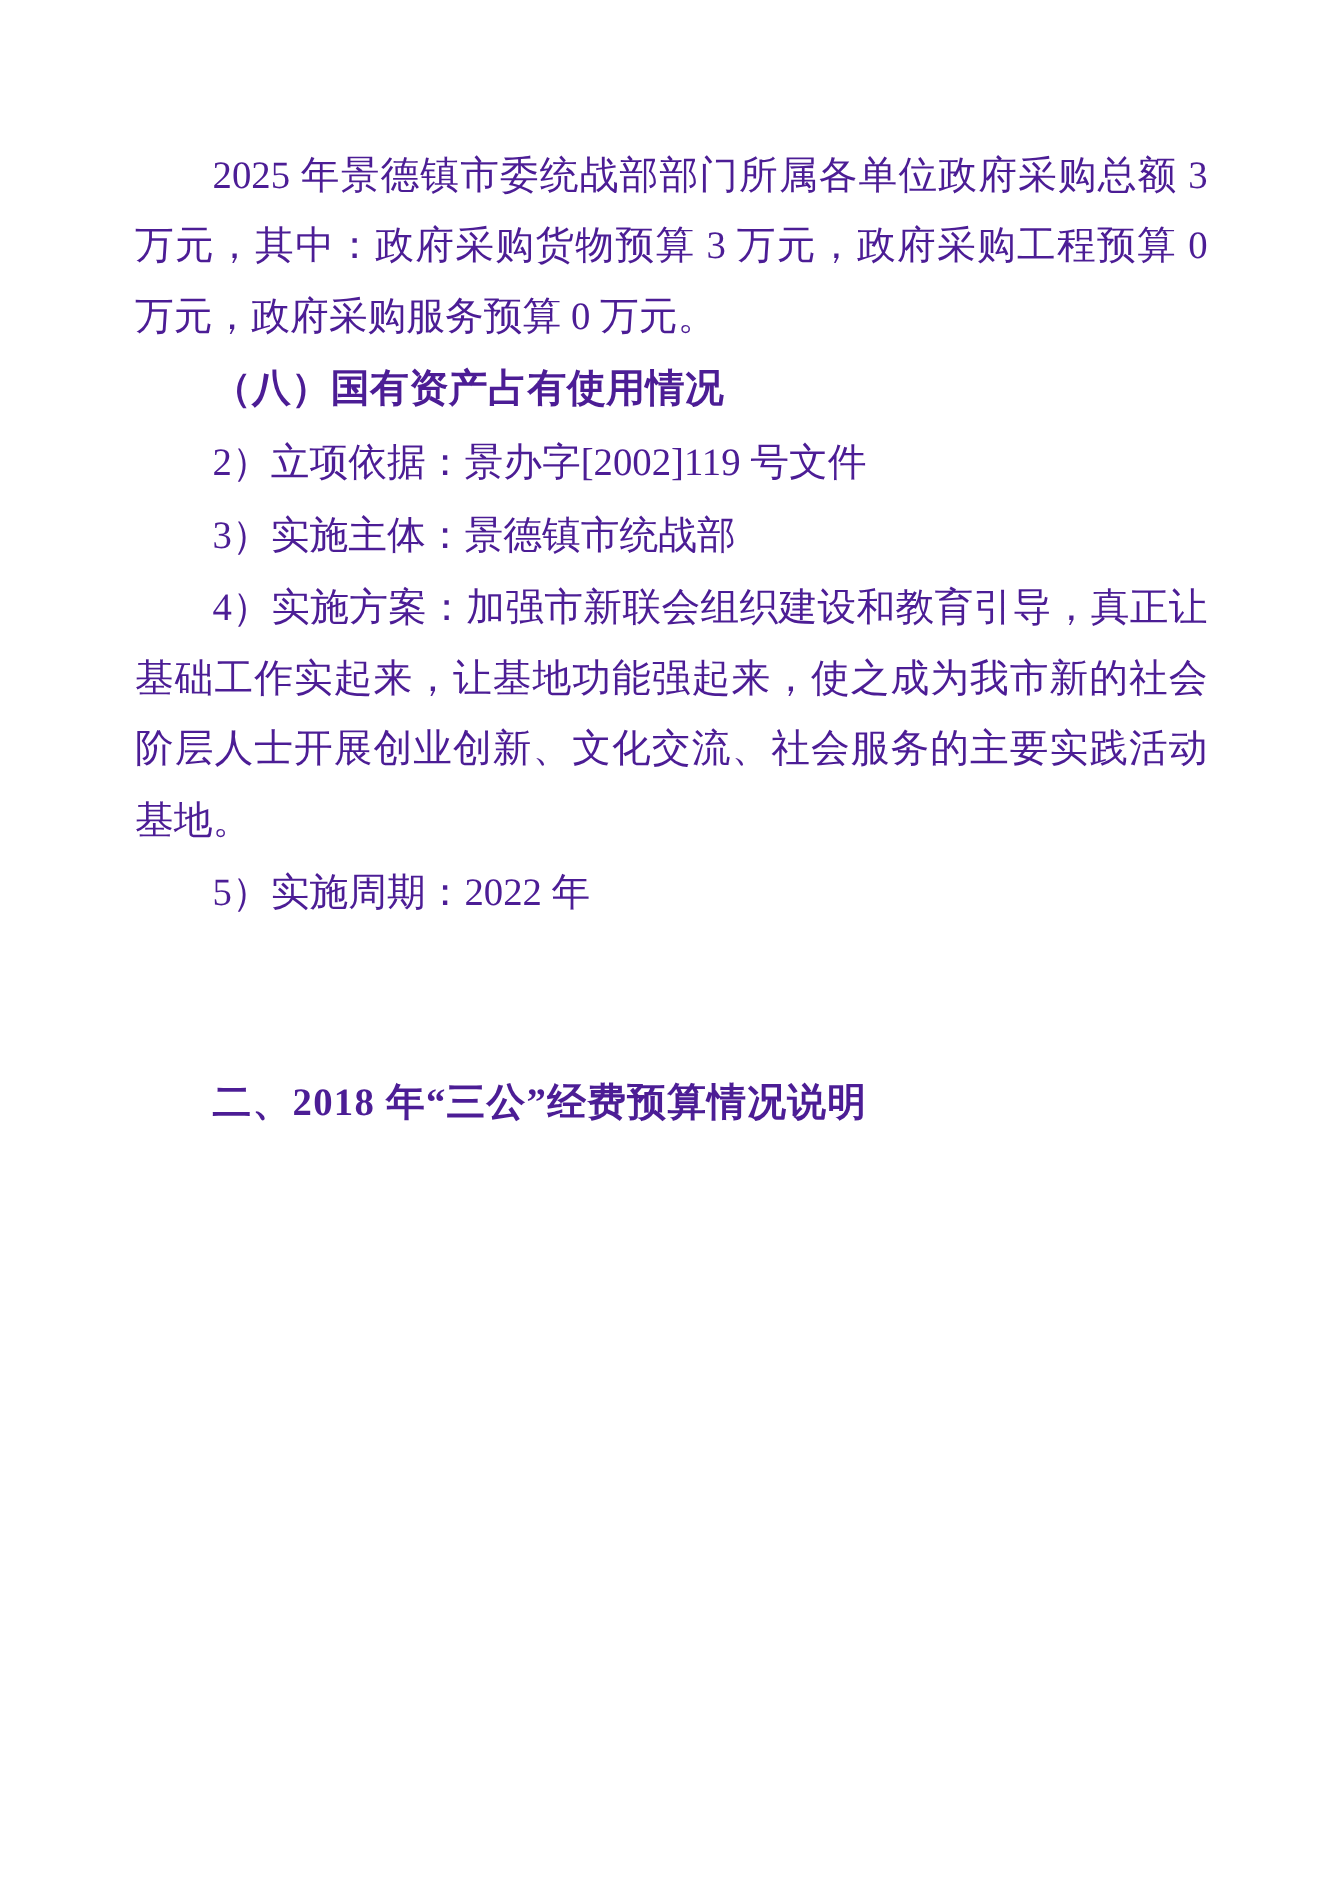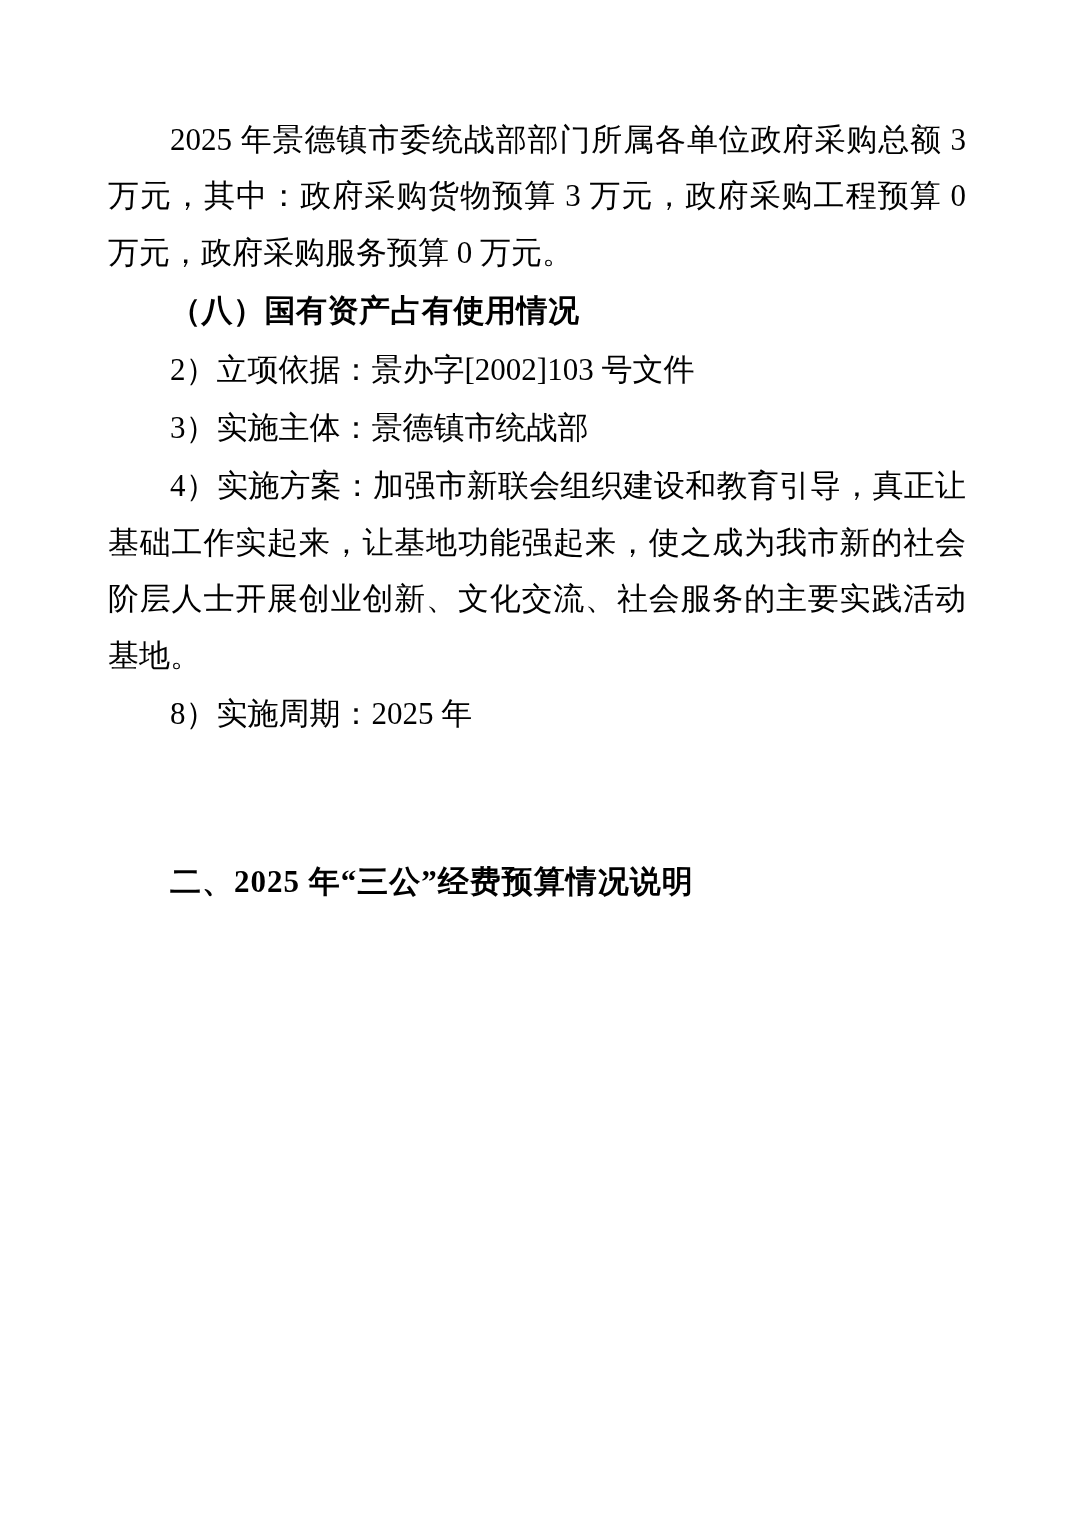--- a/index.html
+++ b/index.html
@@ -9,21 +9,21 @@
   }
   .page {
     position: relative;
     width: 1074px;
     height: 1520px;
     background: #ffffff;
     margin: 0 auto;
     box-sizing: border-box;
     padding: 112px 108px 60px 108px;
     font-family: "Liberation Serif", "DejaVu Serif", serif;
-    color: #000000;
+    color: #4c1d95;
   }
   .doc-body {
     font-size: 31px;
     line-height: 1.82;
     text-align: justify;
     text-justify: inter-ideograph;
   }
   p {
     margin: 0 0 2px 0;
   }
@@ -61,27 +61,27 @@
   <div class="doc-body">
 
     <p class="para">2025 年景德镇市委统战部部门所属各单位政府采购总额 3 万元，其中：政府采购货物预算 3 万元，政府采购工程预算 0 万元，政府采购服务预算 0 万元。</p>
 
     <p class="heading">（八）国有资产占有使用情况</p>
 
 
 
 
 
-    <p class="para">2）立项依据：景办字[2002]103 号文件</p>
+    <p class="para">2）立项依据：景办字[2002]119 号文件</p>
 
     <p class="para">3）实施主体：景德镇市统战部</p>
 
     <p class="para">4）实施方案：加强市新联会组织建设和教育引导，真正让基础工作实起来，让基地功能强起来，使之成为我市新的社会阶层人士开展创业创新、文化交流、社会服务的主要实践活动基地。</p>
 
-    <p class="para">8）实施周期：2025 年</p>
+    <p class="para">5）实施周期：2022 年</p>
 
 
     <div class="spacer-big"></div>
 
-    <p class="section-title">二、2025 年“三公”经费预算情况说明</p>
+    <p class="section-title">二、2018 年“三公”经费预算情况说明</p>
 
   </div>
 </div>
 
 </body></html>

